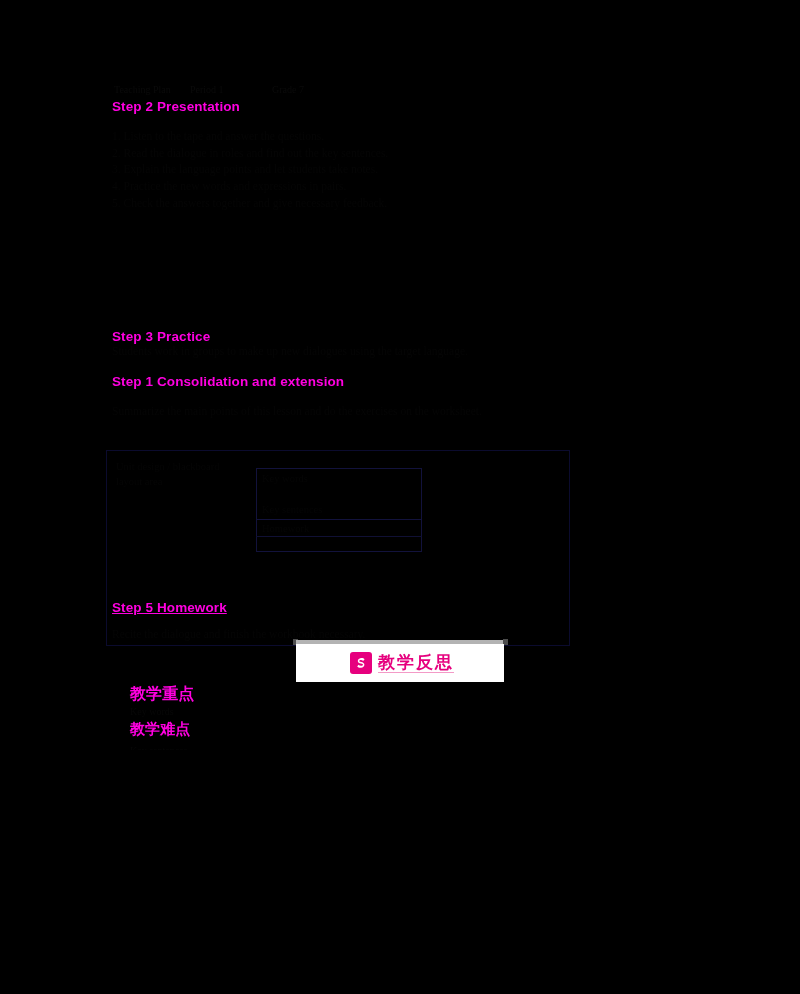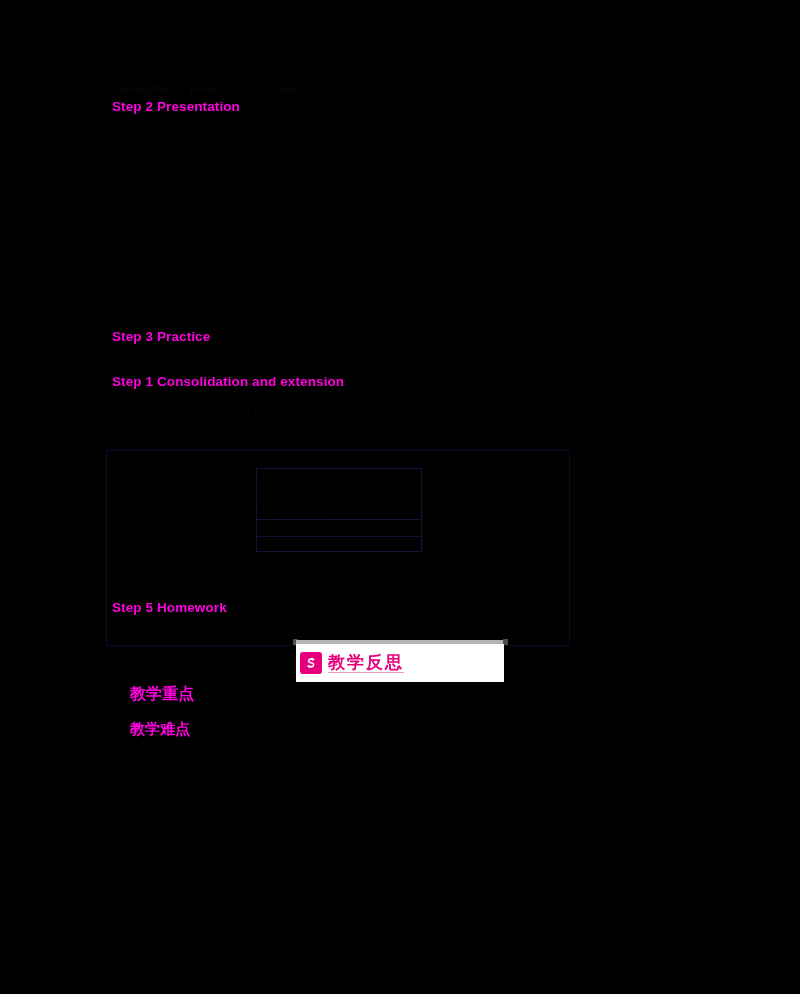--- a/index.html
+++ b/index.html
@@ -108,20 +108,21 @@
     position: absolute;
     left: 296px;
     top: 644px;
     width: 208px;
     height: 38px;
     background: #ffffff;
     display: flex;
     align-items: center;
     padding-left: 4px;
     box-sizing: border-box;
+    justify-content: center;
   }
   .wm-logo {
     width: 22px;
     height: 22px;
     background: #e6007e;
     border-radius: 3px;
     display: flex;
     align-items: center;
     justify-content: center;
     flex: 0 0 auto;
@@ -180,21 +181,21 @@
   <div class="tbl-cell-text" style="left:116px; top:460px; width:130px;">Unit design / blackboard layout area</div>
 
   <div class="tbl-inner"></div>
   <div class="tbl-inner-rule"></div>
   <div class="tbl-inner-rule2"></div>
 
   <div class="tbl-cell-text" style="left:262px; top:472px;">Key words</div>
   <div class="tbl-cell-text" style="left:262px; top:503px;">Key sentences</div>
   <div class="tbl-cell-text" style="left:262px; top:522px;">Homework</div>
 
-  <div class="heading" style="left:112px; top:601px;">Step 5 Homework</div>
+  <div class="heading" style="left:112px; top:601px;text-decoration:underline;">Step 5 Homework</div>
   <div class="body-text" style="left:112px; top:626px; width:470px;">Recite the dialogue and finish the workbook necessary.</div>
 
   <div class="wm-bar-cap-l"></div>
   <div class="wm-bar"></div>
   <div class="wm-bar-cap-r"></div>
 
   <div class="watermark">
     <span class="wm-logo">
       <svg width="16" height="16" viewBox="0 0 16 16" aria-hidden="true">
         <path d="M11.6 4.2C10.8 3.3 9.4 2.9 8 3.1c-1.9 0.3-3.2 1.5-3.2 2.9 0 1.5 1.3 2.2 3.1 2.6 1.5 0.4 2 0.7 2 1.2 0 0.6-0.8 1-1.8 1-1.1 0-2-0.4-2.6-1.1L4.2 11.4c0.9 1 2.3 1.5 3.8 1.3 2-0.2 3.4-1.4 3.4-3 0-1.6-1.4-2.3-3.2-2.7-1.4-0.3-1.9-0.6-1.9-1.1 0-0.5 0.7-0.9 1.6-0.9 0.9 0 1.7 0.3 2.2 0.9z" fill="#ffffff"></path>

